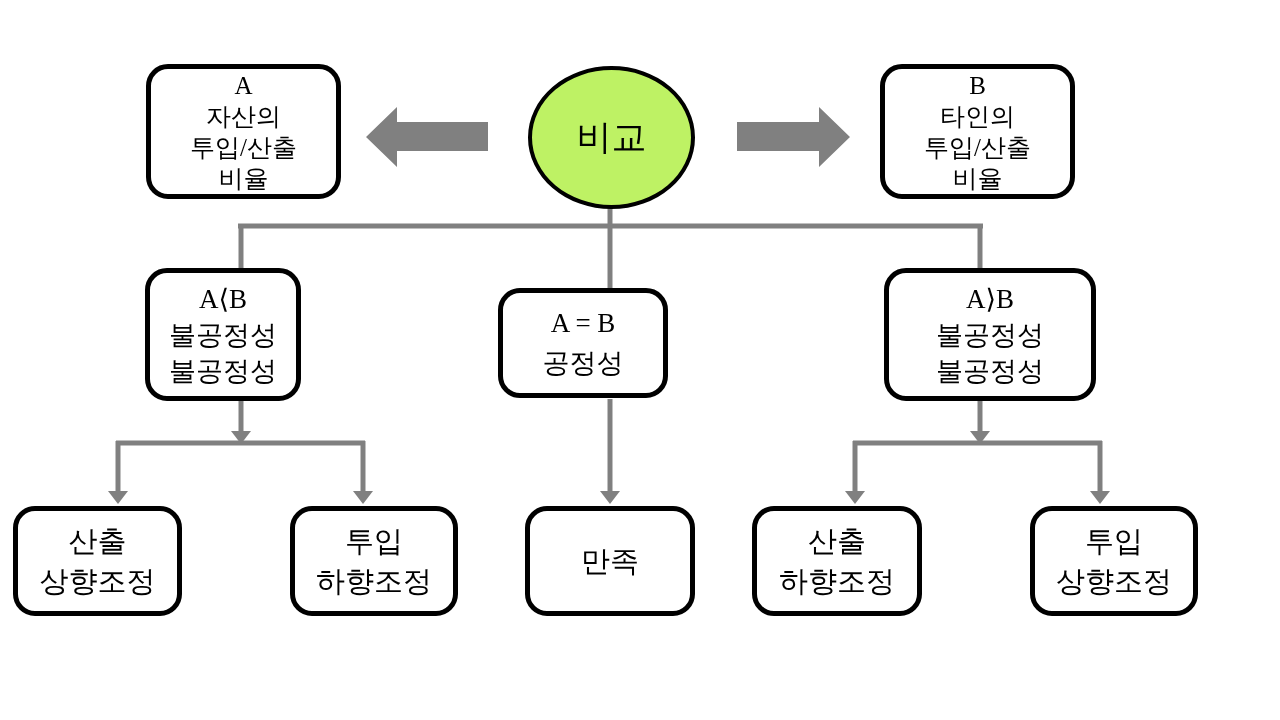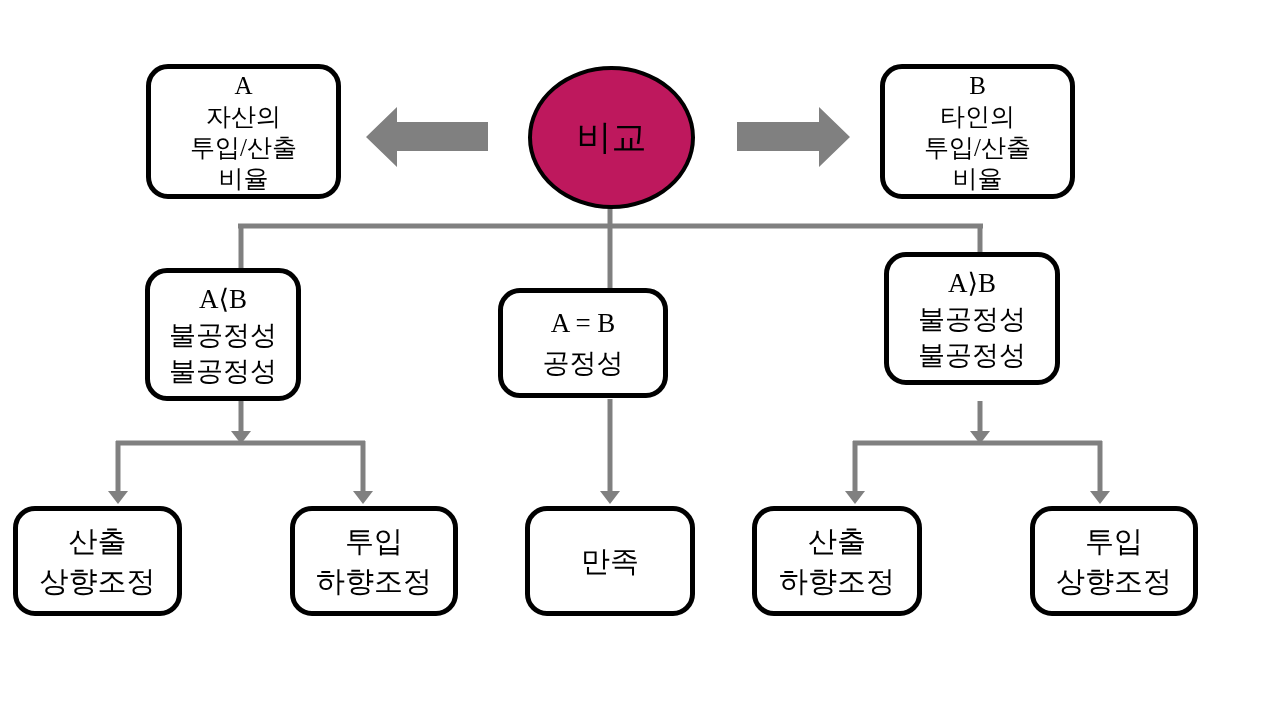--- a/index.html
+++ b/index.html
@@ -7,21 +7,21 @@
     position:relative;width:1280px;height:720px;background:#ffffff;overflow:hidden;
     font-family:"Liberation Serif","DejaVu Serif",serif;color:#000;
   }
   .layer{position:absolute;left:0;top:0;pointer-events:none;}
   .box{
     position:absolute;background:#fff;border:5px solid #000;border-radius:22px;
     display:flex;flex-direction:column;align-items:center;justify-content:center;
     text-align:center;box-sizing:border-box;
   }
   .ellipse{
-    position:absolute;background:#be185d;border:4px solid #000;border-radius:50%;
+    position:absolute;background:#bef264;border:4px solid #000;border-radius:50%;
     display:flex;align-items:center;justify-content:center;text-align:left;
     box-sizing:border-box;
   }
   .t-top .line{font-size:25px;line-height:31px;}
   .t-mid .line{font-size:27px;line-height:36px;}
   .t-eq .line{font-size:27px;line-height:40px;}
   .t-bot .line{font-size:29px;line-height:40px;}
   .t-root{font-size:35px;line-height:40px;}
 </style>
 </head>
@@ -82,21 +82,21 @@
     <div class="line">A⟨B</div>
     <div class="line">불공정성</div>
     <div class="line">불공정성</div>
   </div>
 
   <div class="box t-eq" style="left:498px;top:288px;width:170px;height:110px">
     <div class="line">A = B</div>
     <div class="line">공정성</div>
   </div>
 
-  <div class="box t-mid" style="left:884px;top:252px;width:176px;height:133px">
+  <div class="box t-mid" style="left:884px;top:268px;width:212px;height:133px">
     <div class="line">A⟩B</div>
     <div class="line">불공정성</div>
     <div class="line">불공정성</div>
   </div>
 
   <div class="box t-bot" style="left:13px;top:506px;width:169px;height:110px">
     <div class="line">산출</div>
     <div class="line">상향조정</div>
   </div>
 

